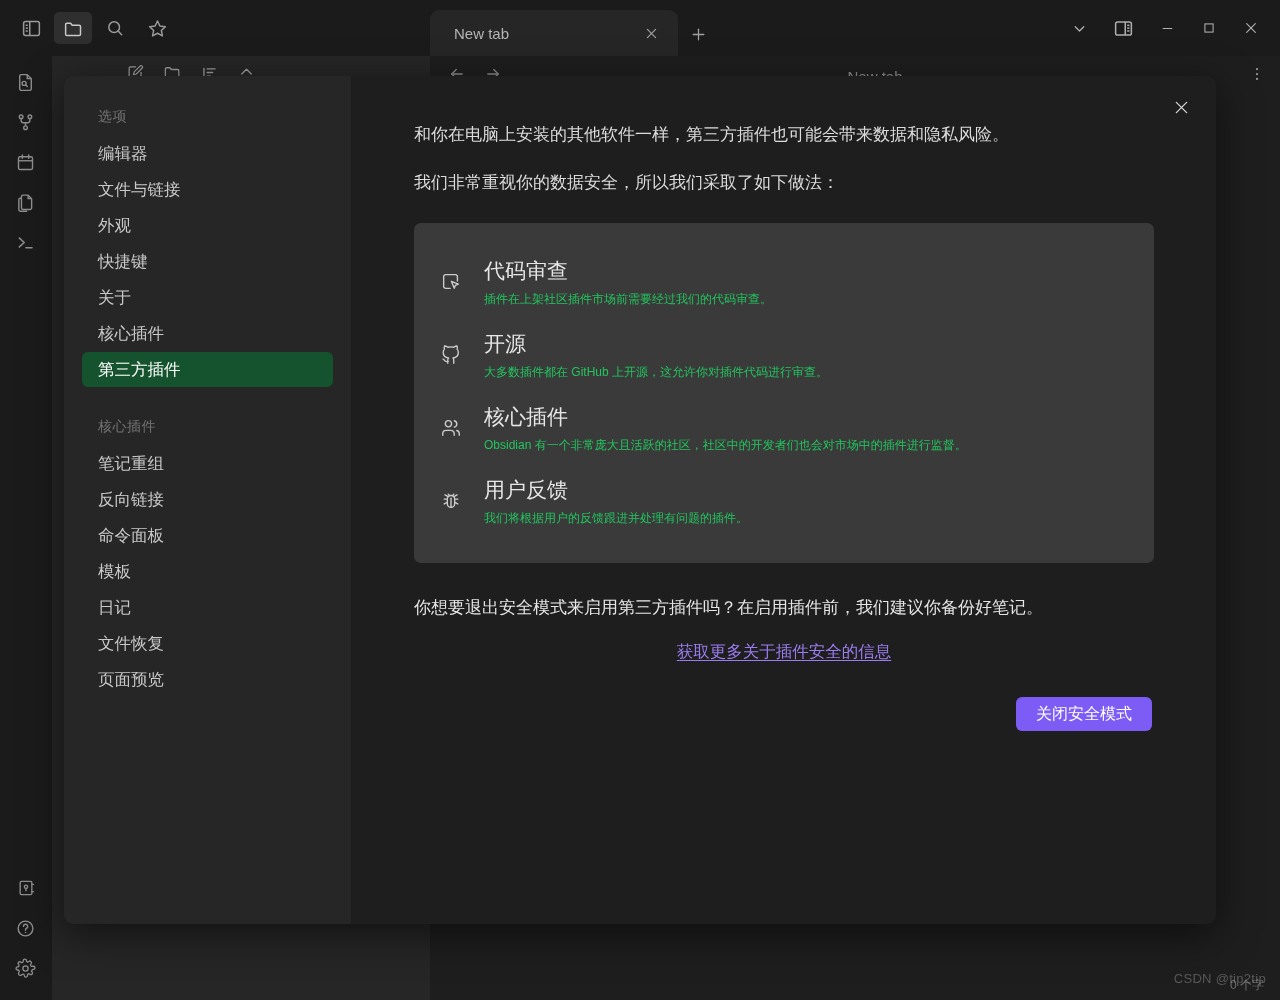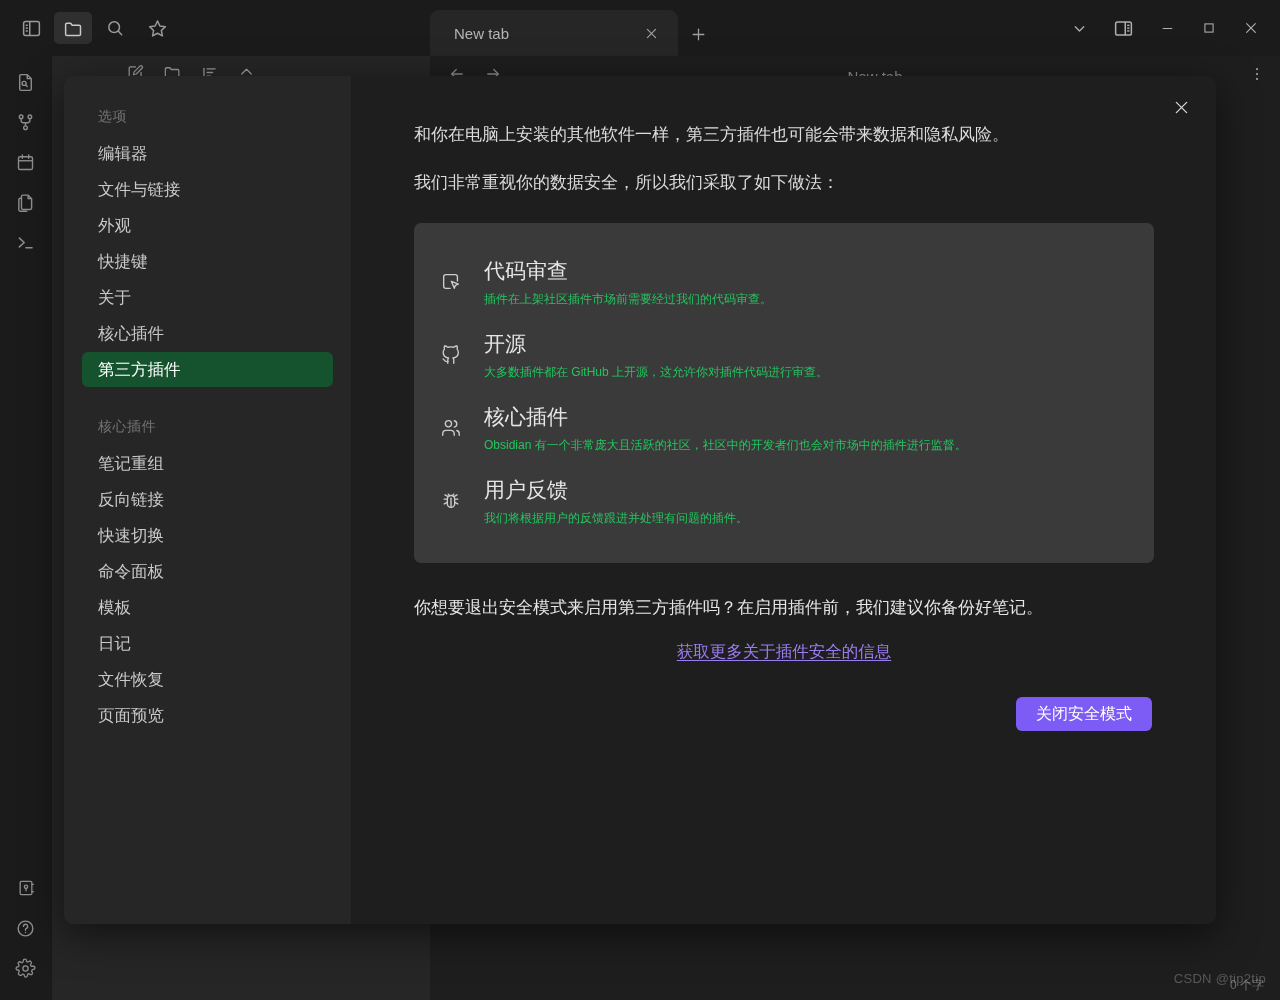--- a/index.html
+++ b/index.html
@@ -480,21 +480,20 @@
       <div class="side-item">文件与链接</div>
       <div class="side-item">外观</div>
       <div class="side-item">快捷键</div>
       <div class="side-item">关于</div>
       <div class="side-item">核心插件</div>
       <div class="side-item selected">第三方插件</div>
 
       <div class="side-group-title second">核心插件</div>
       <div class="side-item">笔记重组</div>
       <div class="side-item">反向链接</div>
-      <div class="side-item">快速切换</div>
       <div class="side-item">命令面板</div>
       <div class="side-item">模板</div>
       <div class="side-item">日记</div>
       <div class="side-item">文件恢复</div>
       <div class="side-item">页面预览</div>
     </div>
 
     <div class="modal-body">
 
       <div class="modal-close">

